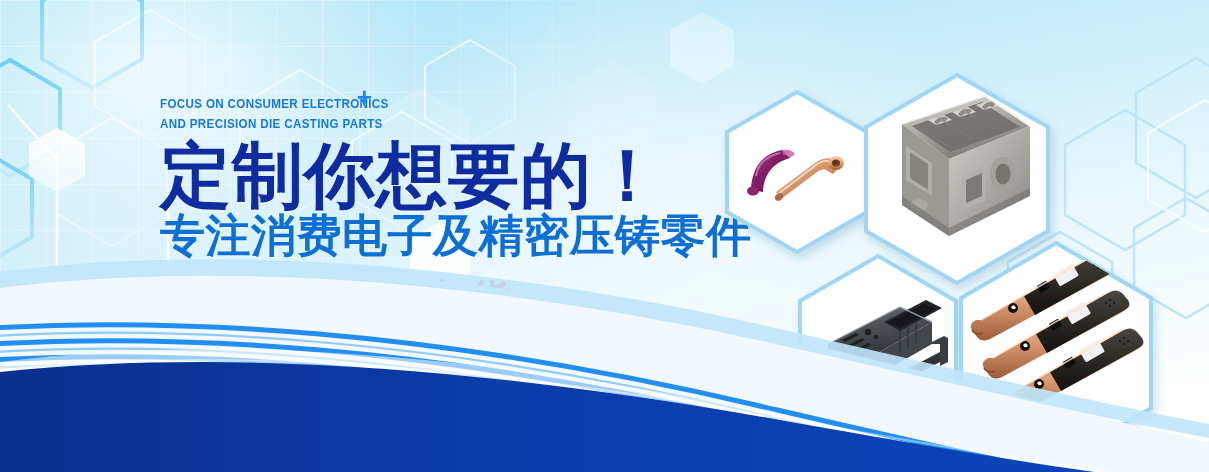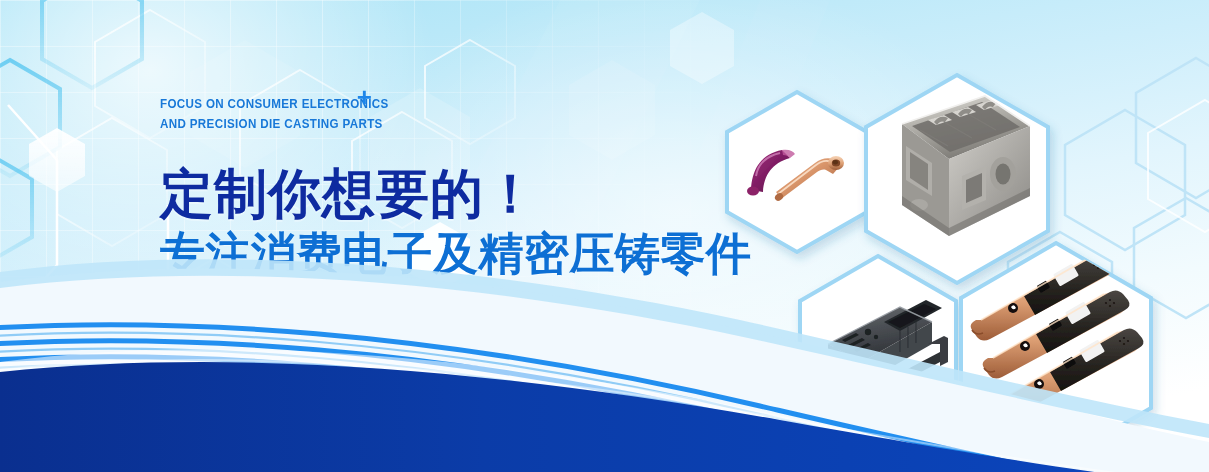--- a/index.html
+++ b/index.html
@@ -45,22 +45,22 @@
     transform:scaleX(.86);transform-origin:left center;
     white-space:nowrap;
   }
   .eyebrow .plus{
     position:absolute;left:230px;top:-10px;
     font-size:26px;line-height:26px;font-weight:bold;color:#1e86ea;
     transform:scaleX(1.16);
   }
 
   .h1{
-    margin-top:27px;
-    font-size:53px;line-height:66px;font-weight:bold;
+    margin-top:9px;
+    font-size:71px;line-height:66px;font-weight:bold;
     color:#0e2ba0;letter-spacing:1px;white-space:nowrap;
     text-shadow:0 2px 0 rgba(255,255,255,.35);
   }
   .h2{
     margin-top:2px;
     font-size:45px;line-height:50px;font-weight:bold;
     color:#0d6fd4;letter-spacing:.5px;white-space:nowrap;
     text-shadow:0 1px 0 rgba(255,255,255,.45);
   }
   .h3{

